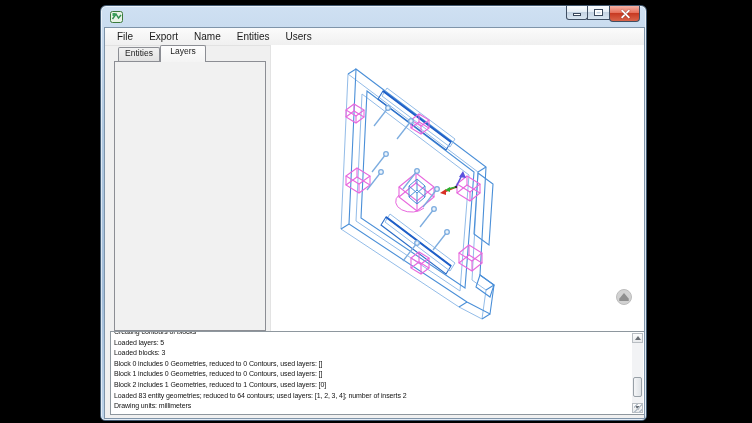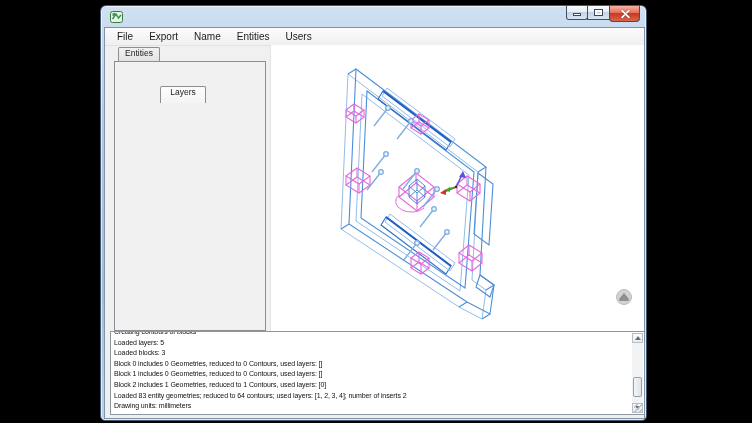--- a/index.html
+++ b/index.html
@@ -45,21 +45,21 @@
     display:flex; align-items:center; padding-left:4px; }
   .menu-item { font-size:10px; color:#1a1a1a; padding:3px 8px; cursor:default; }
 
   
   .tab { position:absolute; font-size:8.5px; color:#1a1a1a; text-align:center;
     border:1px solid #8c8e94; border-bottom:none; border-radius:2px 2px 0 0;
     padding-top:0; }
   .tab.inactive { left:13px; top:19px; width:42px; height:14px;
     background:linear-gradient(#f2f2f2,#e2e2e2); }
   .tab.active { left:55px; top:17px; width:46px; height:17px;
-    background:linear-gradient(#fdfdfd,#f4f4f4); z-index:3;margin-top:41px; }
+    background:linear-gradient(#fdfdfd,#f4f4f4); z-index:3; }
   .pane { position:absolute; left:9px; top:33px; width:152px; height:270px;
     background:#f1f1f1; border:1px solid #8c8e94; z-index:2; }
 
   .toolbtn { position:absolute; width:20px; height:20px; border-radius:3px;
     border:1px solid #8f9396; background:linear-gradient(#f9f9f9,#e3e3e3);
     display:flex; align-items:center; justify-content:center; }
   .toolbtn.disabled { border-color:#c3c7ca; background:#f3f3f3; }
   .lines-icon { width:11px; height:10px;
     background-image:repeating-linear-gradient(to bottom,#3a3a3a 0 1.5px,transparent 1.5px 3px); }
   .indent-icon { position:relative; width:12px; height:10px; }

